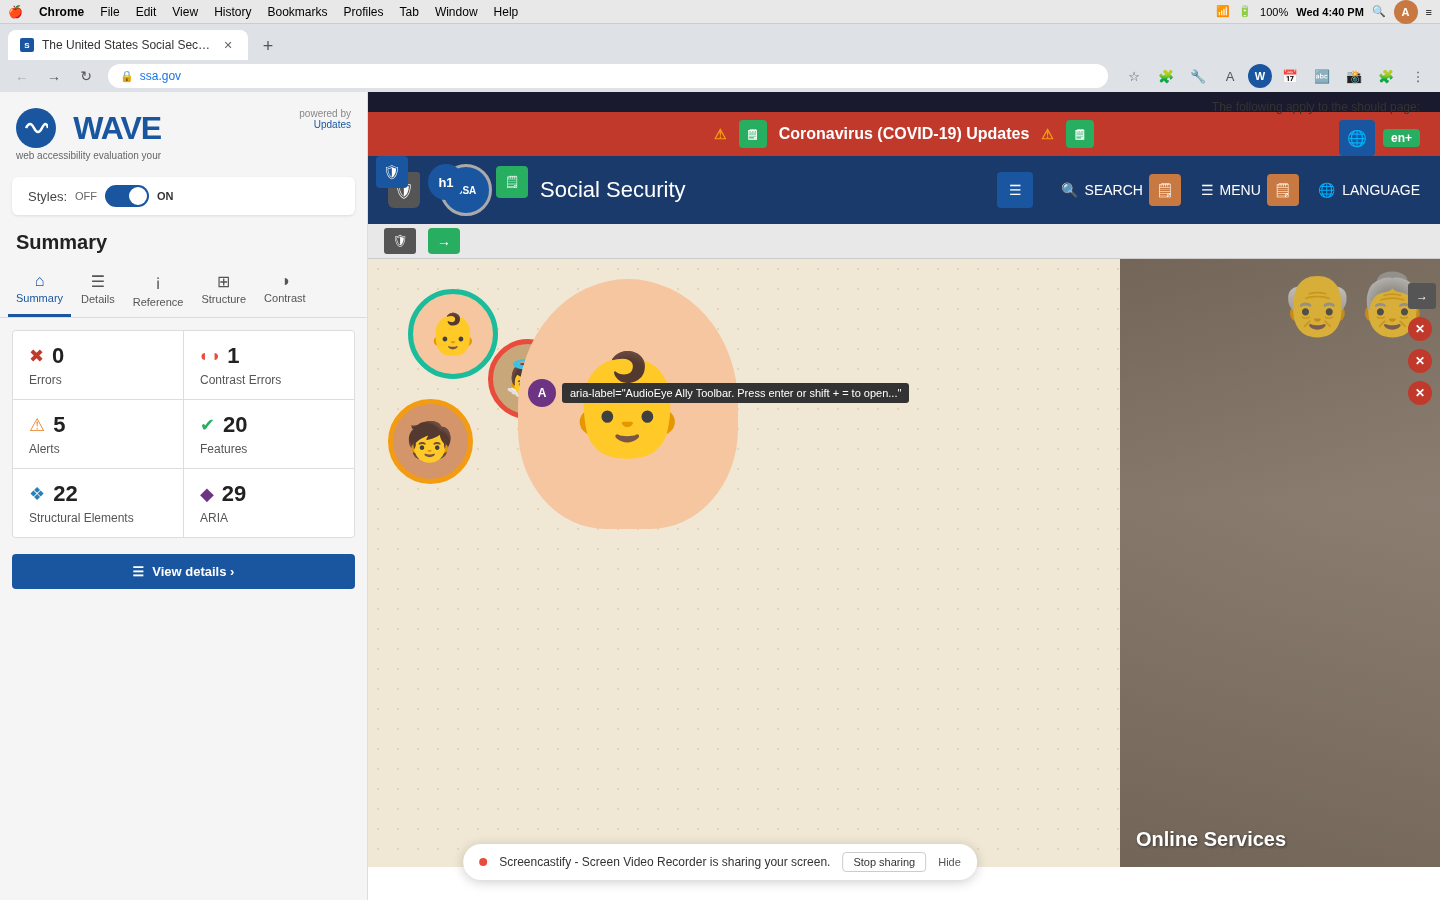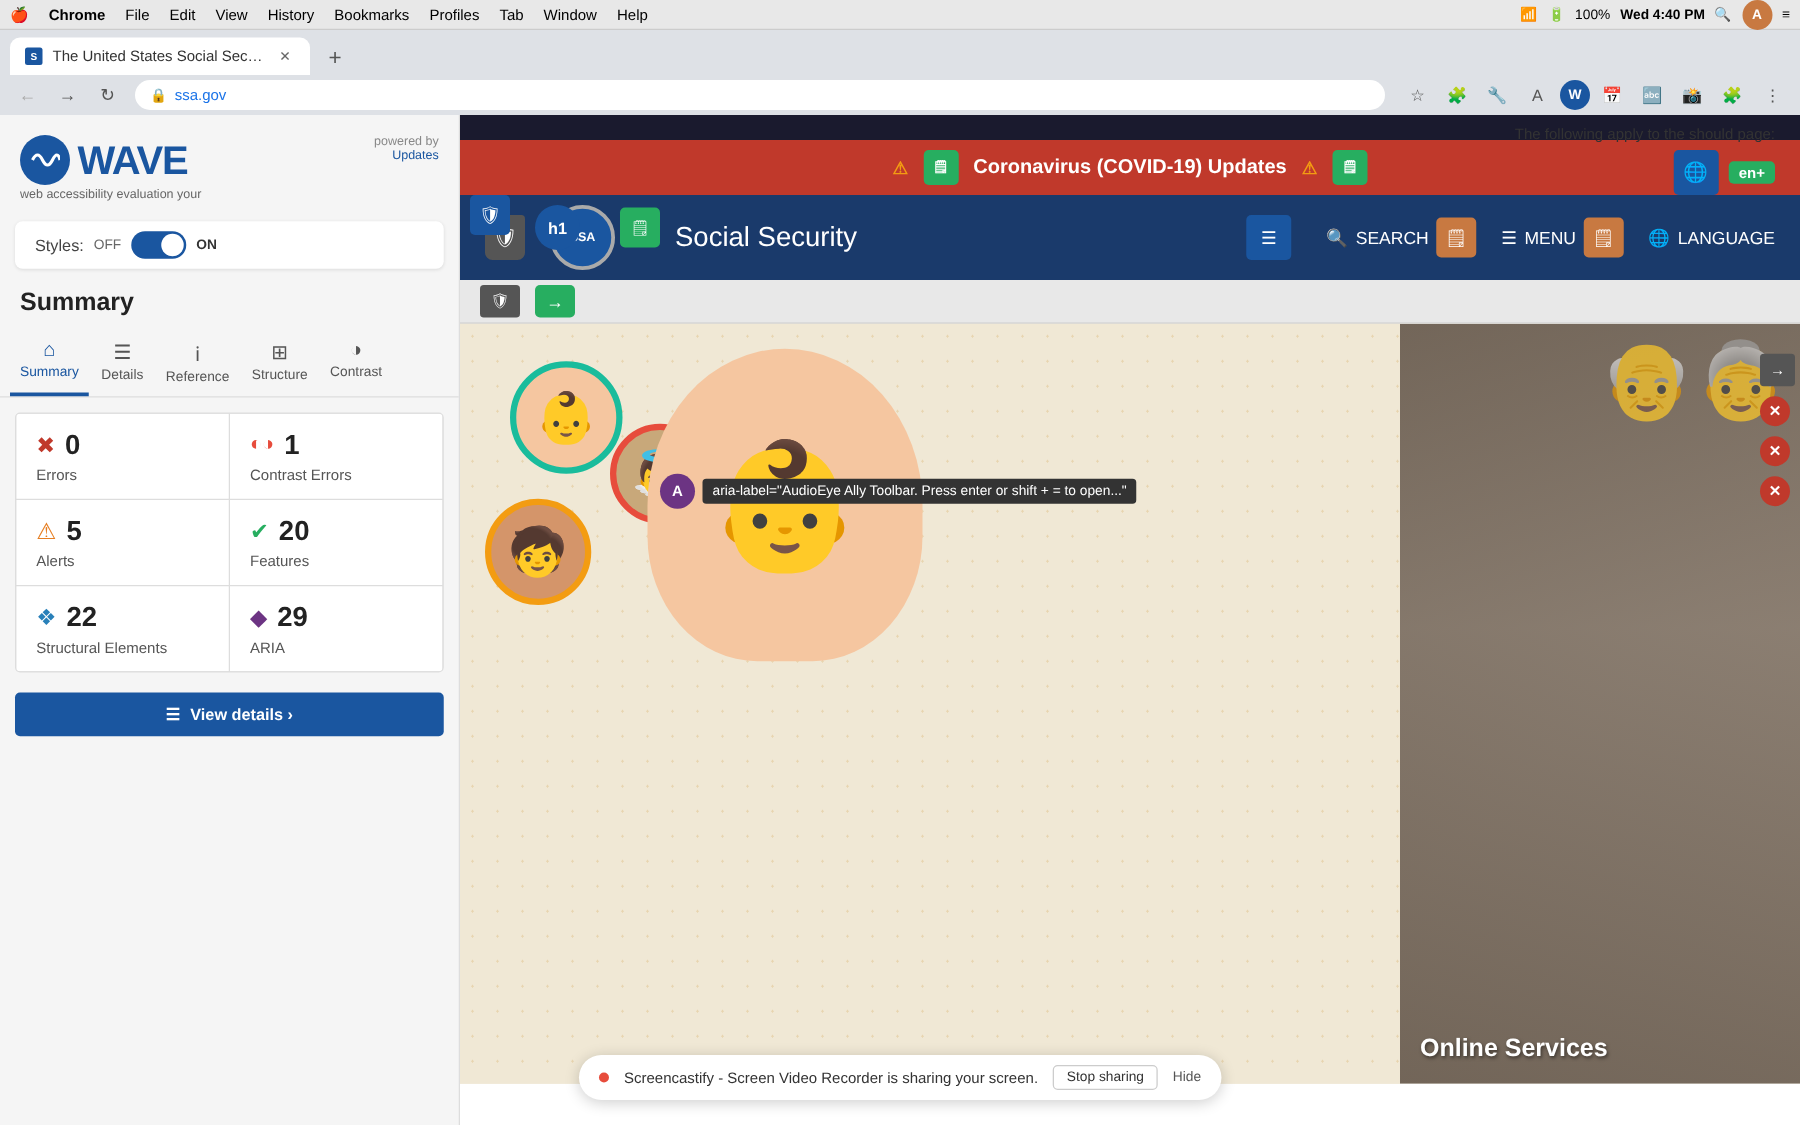--- a/index.html
+++ b/index.html
@@ -124,20 +124,21 @@
       gap: 12px;
     }
     .wave-logo {
       display: flex;
       flex-direction: column;
     }
     .wave-logo-img {
       display: flex;
       align-items: center;
       gap: 6px;
+      justify-content: space-between;
     }
     .wave-icon {
       width: 40px; height: 40px;
       background: #1a56a0;
       border-radius: 50%;
       display: flex; align-items: center; justify-content: center;
       color: white; font-size: 18px; font-weight: bold;
     }
     .wave-text { font-size: 32px; font-weight: 700; color: #1a56a0; letter-spacing: -1px; }
     .wave-subtitle { font-size: 10px; color: #666; margin-top: 2px; }

